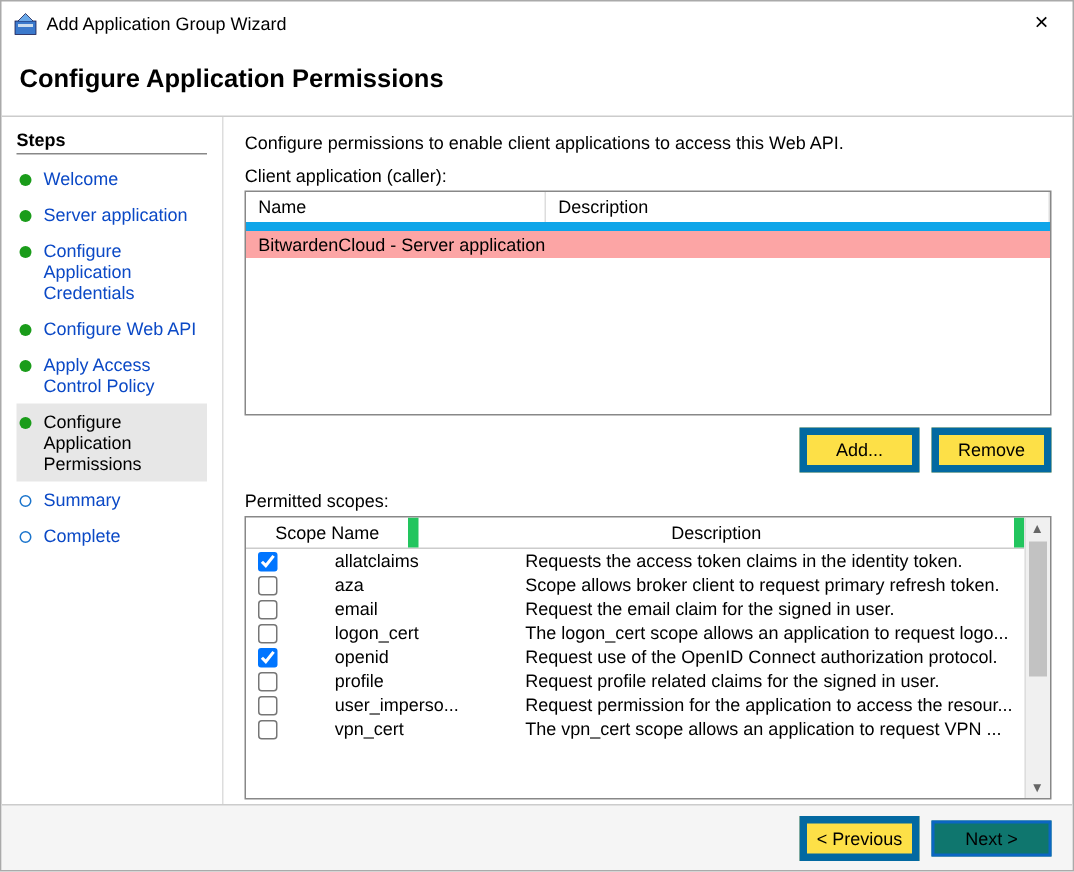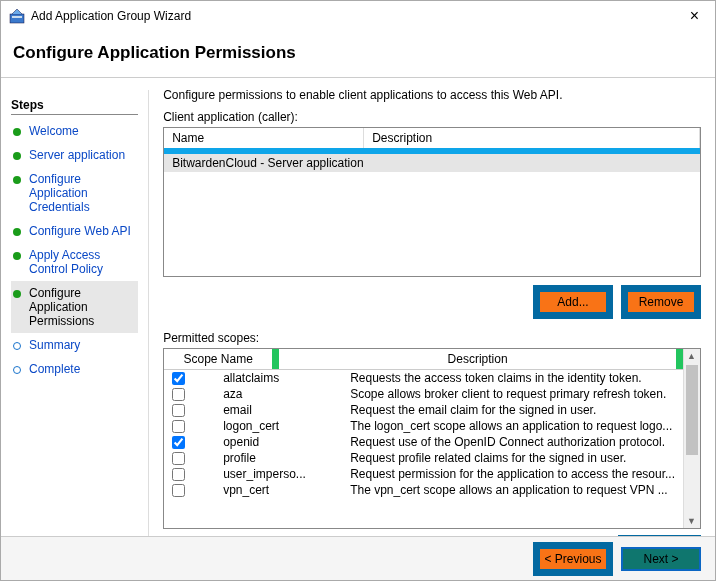--- a/index.html
+++ b/index.html
@@ -3,36 +3,36 @@
 <meta charset="utf-8">
 <style>
 * { box-sizing: border-box; margin: 0; padding: 0; }
 body { font-family: "Segoe UI", Tahoma, sans-serif; font-size: 12px; background: #fff; color: #000; width: 716px; height: 581px; overflow: hidden; border: 1px solid #aaa; position: relative; }
 .titlebar { display: flex; align-items: center; height: 30px; padding: 0 8px; font-size: 12px; }
 .titlebar .icon { width: 16px; height: 16px; margin-right: 6px; }
 .titlebar .title { flex: 1; }
 .close-x { font-size: 16px; padding: 0 8px; cursor: pointer; font-family: Arial; }
 .header { padding: 12px 12px 14px 12px; font-size: 17px; font-weight: bold; border-bottom: 1px solid #ccc; }
 .main { display: flex; height: calc(100% - 30px - 48px); }
-.sidebar { width: 195px; padding: 8px 10px; border-right: 1px solid #ddd; margin-top: 12px; }
+.sidebar { width: 195px; padding: 8px 10px; border-right: 1px solid #ddd; }
 .sidebar h4 { font-size: 12px; font-weight: bold; margin-bottom: 4px; border-bottom: 1px solid #888; padding-bottom: 2px; }
 .step { display: flex; align-items: flex-start; padding: 5px 2px; color: #0b49c6; cursor: pointer; }
 .step .dot { width: 8px; height: 8px; border-radius: 50%; margin: 4px 8px 0 0; flex-shrink: 0; }
 .step .dot.done { background: #1a9c1a; }
 .step .dot.pending { background: #fff; border: 1px solid #1a74cc; }
 .step.current { background: #e7e7e7; color: #000; }
 .content { flex: 1; padding: 10px 14px 10px 14px; display: flex; flex-direction: column; }
 .intro { margin-bottom: 8px; }
 .label { margin-bottom: 3px; }
 .clientbox { border: 1px solid #888; height: 150px; background: #fff; }
 .clientbox .hdr { display: flex; border-bottom: 6px solid #0ea5e9; font-weight: normal; }
 .clientbox .hdr .col { padding: 3px 8px; border-right: 1px solid #ddd; }
-.clientbox .row { display: flex; padding: 2px 8px; background: #e5e5e5; }
+.clientbox .row { display: flex; padding: 2px 8px; background: #fca5a5; }
 .btnrow { display: flex; justify-content: flex-end; gap: 8px; margin: 8px 0 12px 0; }
-button { font-family: inherit; font-size: 12px; background: #f97316; border: 7px solid #0369a1; padding: 3px 0; min-width: 80px; cursor: pointer; }
+button { font-family: inherit; font-size: 12px; background: #fde047; border: 5px solid #0369a1; padding: 3px 0; min-width: 80px; cursor: pointer; }
 button.primary { border: 2px solid #0b66c3; background: #0f766e; }
 .scopesbox { border: 1px solid #888; flex: 1; display: flex; overflow: hidden; }
 .scopesinner { flex: 1; overflow: hidden; }
 .scopesbox .hdr { display: flex; border-bottom: 1px solid #ccc; }
 .scopesbox .hdr .col { padding: 3px 8px; border-right: 7px solid #22c55e; text-align: center; }
 .scoperow { display: flex; padding: 1px 8px; align-items: center; gap: 32px; }
 .scoperow input[type=checkbox] { margin-right: 6px; }
 .scoperow .sname { width: 95px; overflow: hidden; text-overflow: ellipsis; white-space: nowrap; }
 .scoperow .sdesc { flex: 1; overflow: hidden; text-overflow: ellipsis; white-space: nowrap; }
 .scrollbar { width: 17px; background: #f0f0f0; border-left: 1px solid #ddd; position: relative; }

